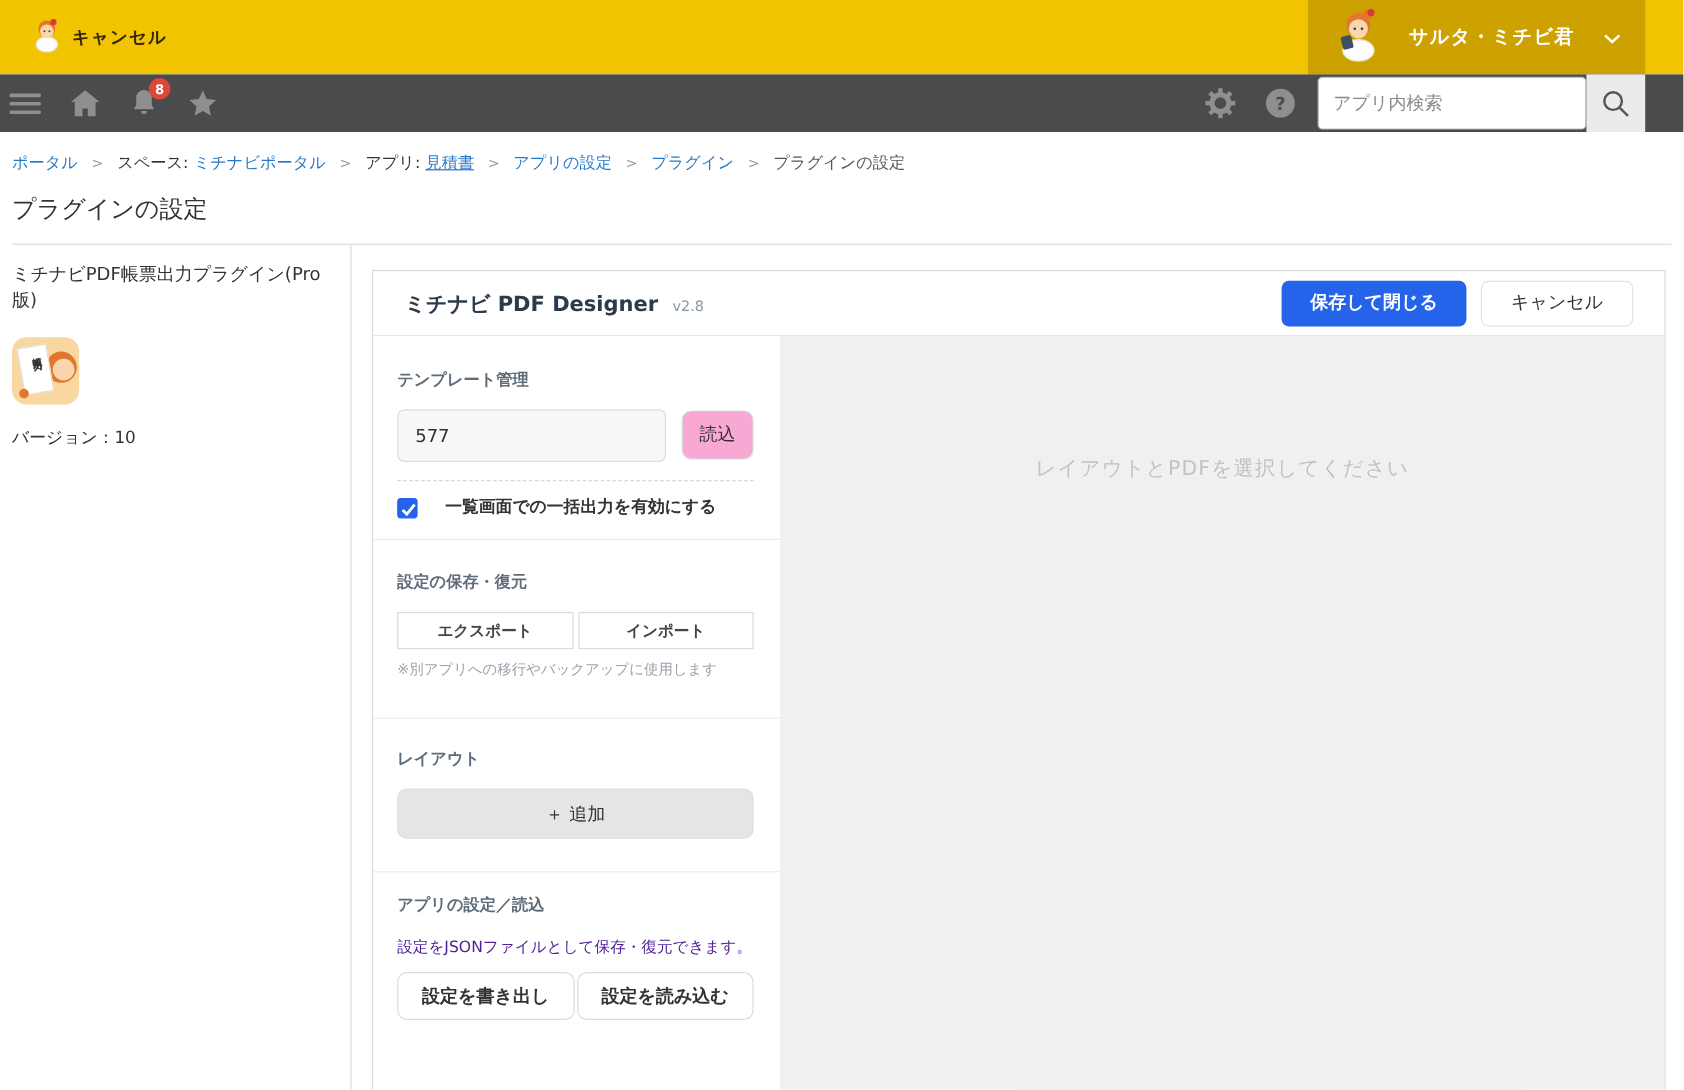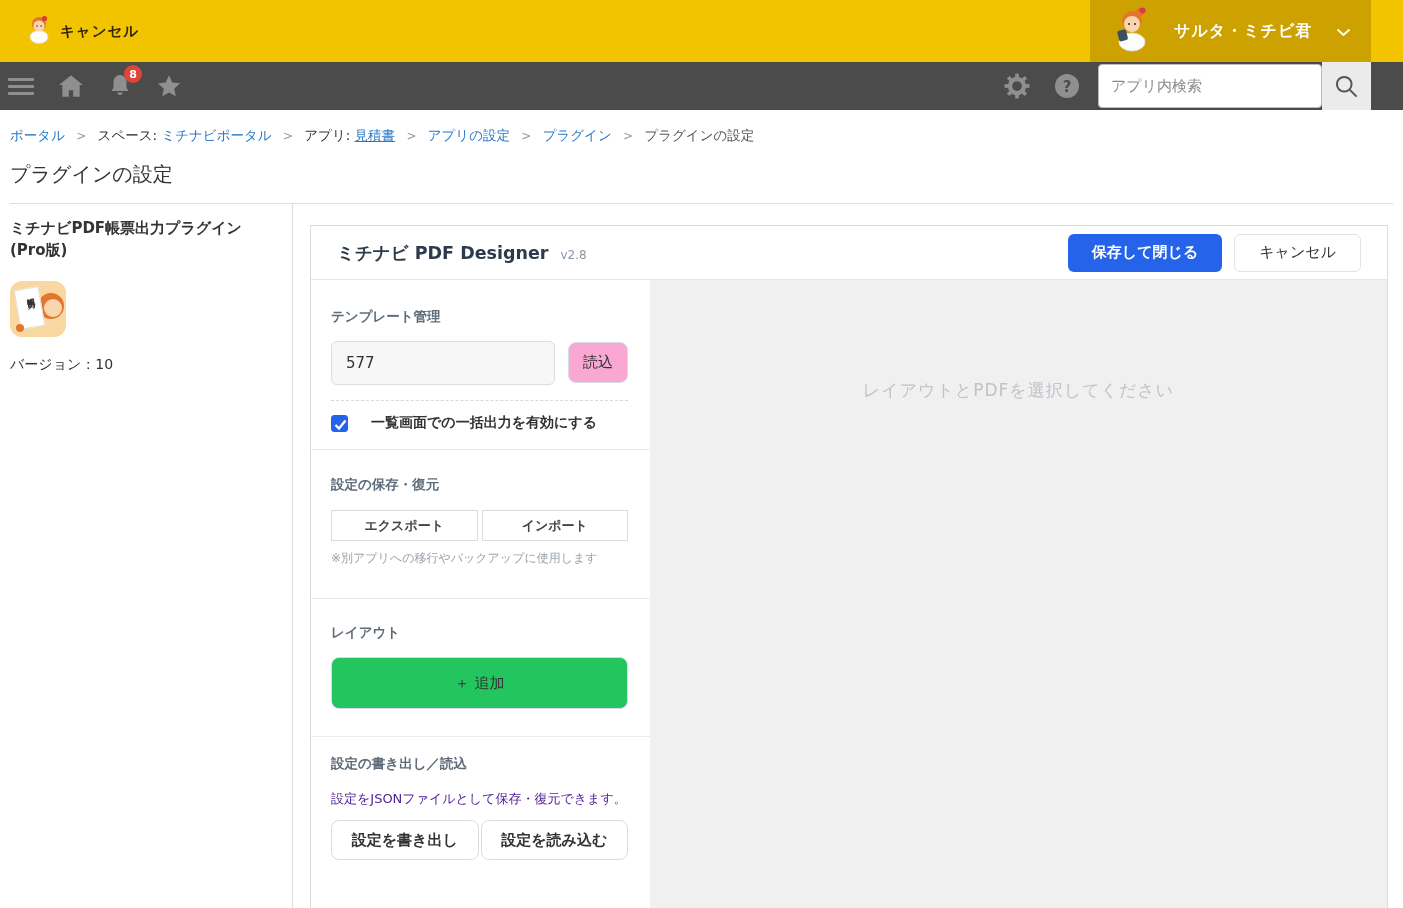--- a/index.html
+++ b/index.html
@@ -37,21 +37,21 @@
   .breadcrumb a { color:#2779C8; text-decoration:none; cursor:pointer; }
   .breadcrumb a.u { text-decoration:underline; }
   .bc-sep { color:#999; margin:0 7px; font-size:12px; }
   .bc-current { color:#555; }
   .page-title { margin:16px 0 0 10px; font-size:20px; color:#333; font-weight:normal; }
   .title-rule { border:none; border-top:1px solid #DDD; margin:15px 10px 0 10px; }
 
   
   .content { display:flex; height:711px; }
   .sidebar { width:293px; border-right:1px solid #DDD; padding:14px 16px 0 10px; flex-shrink:0; }
-  .plugin-name { font-size:15px; font-weight:bold; color:#333; line-height:1.45; }
+  .plugin-name { font-size:15px; font-weight:normal; color:#333; line-height:1.45; }
   .plugin-icon { width:56px; height:56px; background:#F8D7A1; border-radius:12px; margin-top:19px;
     position:relative; overflow:hidden; }
   .plugin-paper { position:absolute; left:7px; top:7px; width:25px; height:40px; background:#fff;
     border:1px solid #e2ddd2; transform:rotate(-10deg); }
   .plugin-paper span { writing-mode:vertical-rl; font-size:8px; font-weight:bold; color:#333; margin:3px 0 0 7px; display:block; letter-spacing:1px; }
   .plugin-head { position:absolute; right:2px; top:12px; width:26px; height:26px; border-radius:50%; background:#E2762C; }
   .plugin-face { position:absolute; right:4px; top:18px; width:18px; height:18px; border-radius:50%; background:#F9D6B0; }
   .plugin-dot { position:absolute; left:6px; bottom:5px; width:8px; height:8px; border-radius:50%; background:#E2762C; }
   .plugin-version { margin-top:19px; font-size:14px; color:#333; }
 
@@ -86,21 +86,21 @@
   .checkbox.checked svg { display:block; }
   .check-label { font-size:14px; font-weight:bold; color:#333; margin-left:23px; }
 
   .sec-backup { padding-top:26px; padding-bottom:31px; }
   .backup-btns { display:flex; gap:4px; margin-top:16px; }
   .btn-chip { flex:1; height:31px; background:#fff; border:1px solid #D9DDE2; border-radius:0;
     font-size:13px; font-weight:bold; color:#444; cursor:pointer; font-family:inherit; }
   .backup-note { margin-top:9px; font-size:12px; color:#9AA2AC; }
 
   .sec-layout { padding-top:25px; padding-bottom:27px; }
-  .btn-add { width:100%; height:52px; margin-top:15px; background:#22c55e; border:1px solid #D9DDE2;
+  .btn-add { width:100%; height:42px; margin-top:15px; background:#e5e5e5; border:1px solid #D9DDE2;
     border-radius:8px; font-size:15px; color:#333; cursor:pointer; font-family:inherit; }
   .layout-item { margin-top:11px; height:53px; border:1px solid #E2E5E9; border-radius:10px;
     display:flex; align-items:center; padding:0 16px; cursor:pointer; }
   .layout-item-name { font-size:15px; color:#333; }
   .layout-item-close { margin-left:auto; color:#9AA0A6; font-size:20px; line-height:1; cursor:pointer; }
 
   .sec-json { padding-top:18px; border-bottom:none; }
   .json-desc { margin-top:17px; font-size:13px; color:#4c1d95; }
   .json-btns { display:flex; gap:2px; margin-top:12px; }
   .btn-json { height:40px; background:#fff; border:1px solid #D9DDE2; border-radius:8px;
@@ -276,21 +276,21 @@
             </div>
             <div class="backup-note">※別アプリへの移行やバックアップに使用します</div>
           </div>
 
           <div class="section sec-layout">
             <div class="sec-label">レイアウト</div>
             <button class="btn-add">＋ 追加</button>
           </div>
 
           <div class="section sec-json">
-            <div class="sec-label">設定の書き出し／読込</div>
+            <div class="sec-label">アプリの設定／読込</div>
             <div class="json-desc">設定をJSONファイルとして保存・復元できます。</div>
             <div class="json-btns">
               <button class="btn-json">設定を書き出し</button>
               <button class="btn-json">設定を読み込む</button>
             </div>
 
           </div>
 
         </div>
 

